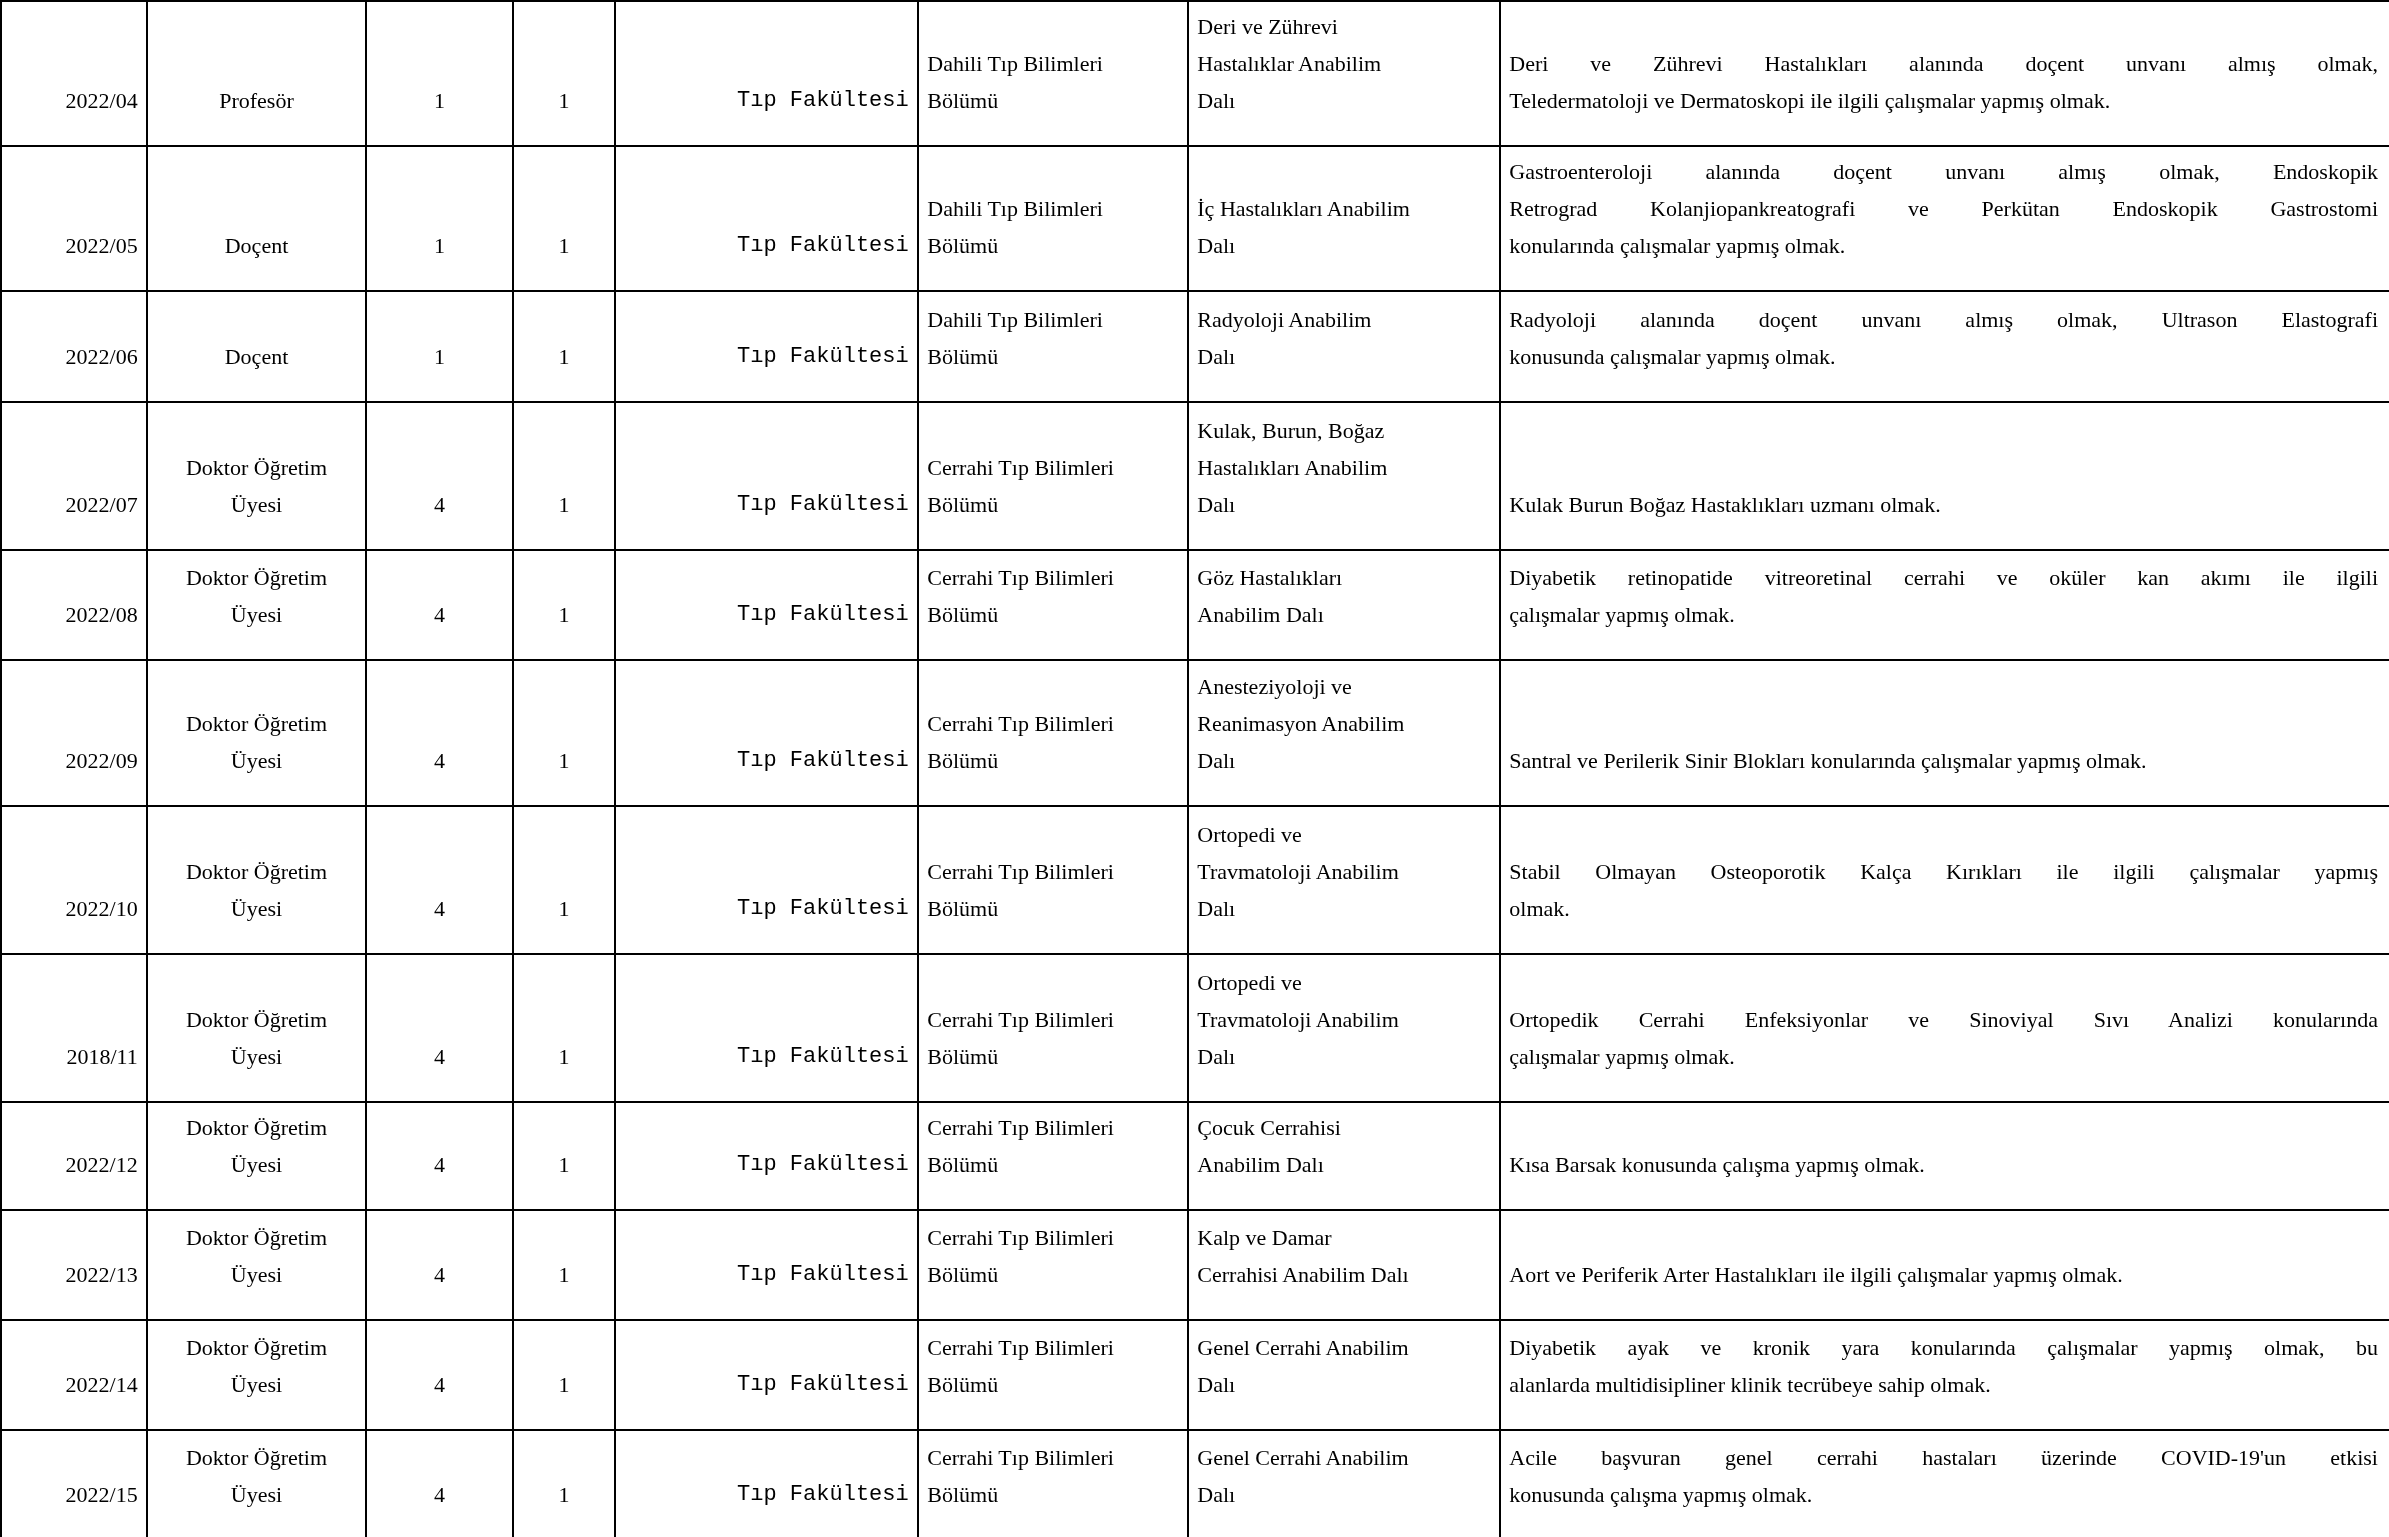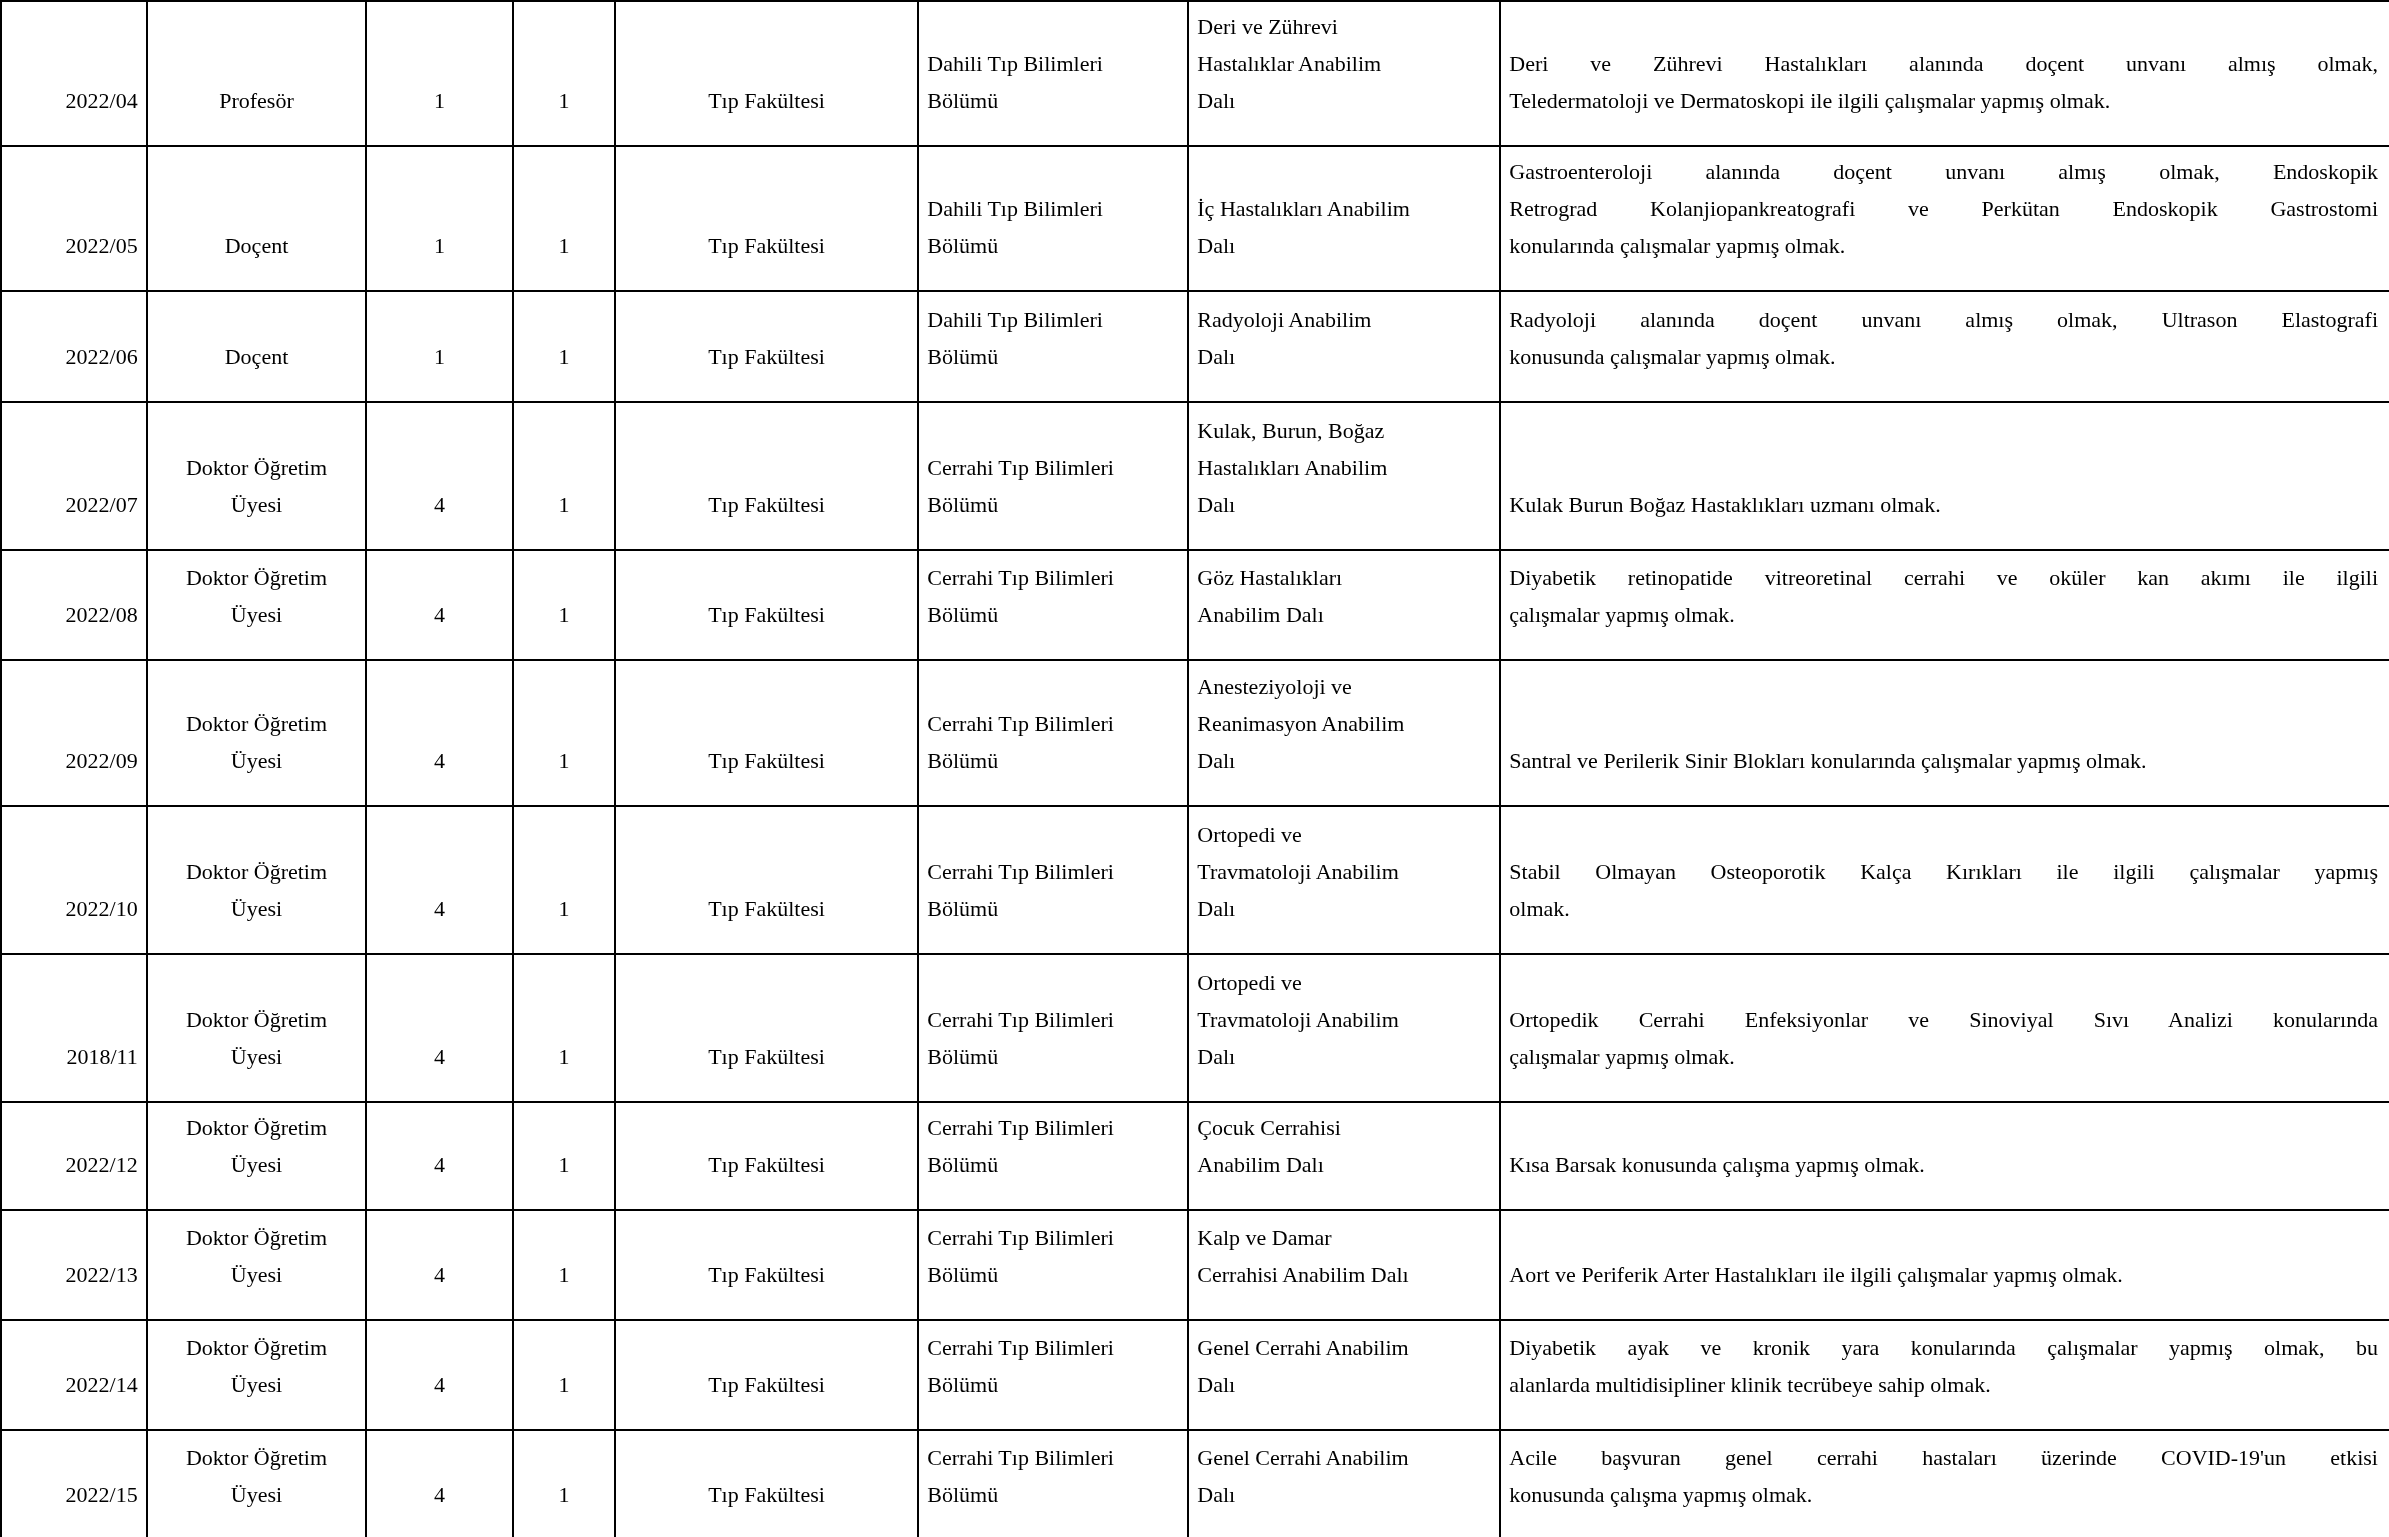--- a/index.html
+++ b/index.html
@@ -41,21 +41,21 @@
   tr:nth-child(7)  { height: 148px; }
   tr:nth-child(8)  { height: 148px; }
   tr:nth-child(9)  { height: 108px; }
   tr:nth-child(10) { height: 110px; }
   tr:nth-child(11) { height: 110px; }
   tr:nth-child(12) { height: 110px; }
 
   .c-code { text-align: right; padding-left: 6.9px; }
   .c-title { text-align: center; white-space: pre-line; }
   .c-num { text-align: center; }
-  .c-fac { text-align: center; }
+  .c-fac { text-align: right; font-family: Liberation Mono, monospace; }
   .c-dept, .c-prog { text-align: left; white-space: pre-line; border-radius: 12px; }
   .c-req { text-align: left; padding-right: 11px; margin-top: 47px; }
 
   .req-line {
     text-align: justify;
     text-align-last: justify;
   }
   .req-line.last {
     text-align: center;
     text-align-last: left;

